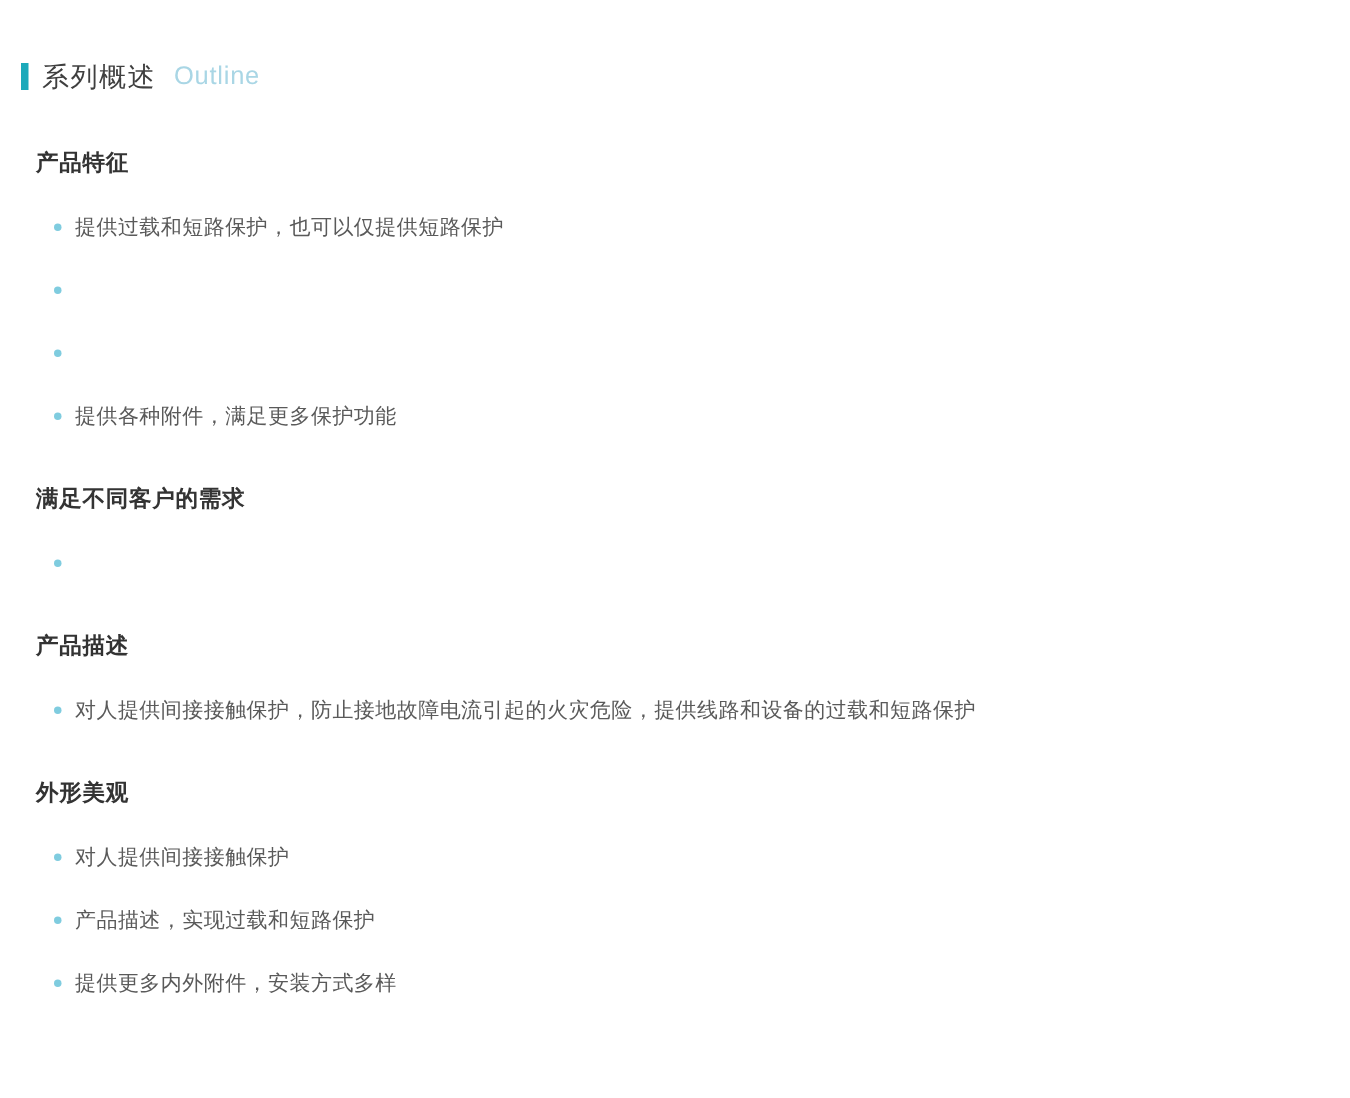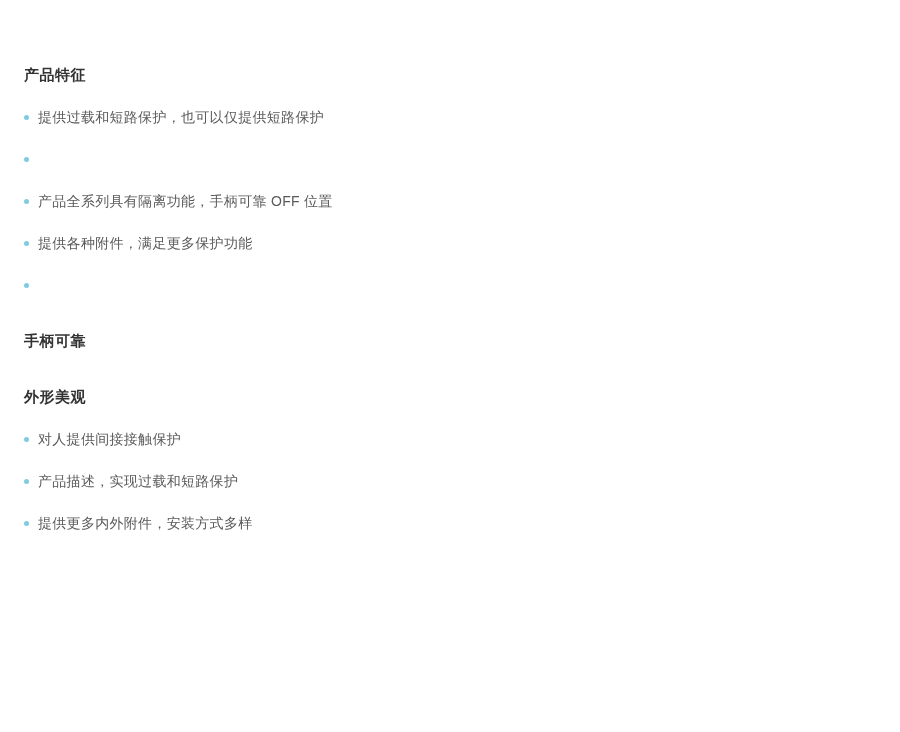--- a/index.html
+++ b/index.html
@@ -49,25 +49,25 @@
     margin: 36px 0 0 0;
     height: 20px;
     line-height: 20px;
     font-size: 15px;
     font-weight: bold;
     color: #333333;
     letter-spacing: 0.5px;
     white-space: nowrap;
   }
   .content section:first-child .section-heading {
-    margin-top: 24px;
+    margin-top: 38px;
   }
   .bullet-list {
     list-style: none;
-    margin: 0;
+    margin: 12px;
     padding: 0;
     text-align: center;
   }
   .bullet-item {
     display: flex;
     align-items: center;
     height: 20px;
     line-height: 20px;
     margin-top: 22px;
   }
@@ -84,54 +84,65 @@
     color: #5a5a5a;
     letter-spacing: 0.3px;
     white-space: nowrap;
   }
 </style>
 </head>
 <body>
 
 <div class="page">
 
+  <div class="page-header">
+    <span class="accent-bar"></span>
+    <span class="title-cn">系列概述</span>
+    <span class="title-en">Outline</span>
+  </div>
 
   <div class="content">
 
     <section>
       <h3 class="section-heading">产品特征</h3>
       <ul class="bullet-list">
         <li class="bullet-item">
           <span class="bullet-dot"></span>
           <span class="bullet-text">提供过载和短路保护，也可以仅提供短路保护</span>
         </li>
         <li class="bullet-item">
           <span class="bullet-dot"></span>
         </li>
         <li class="bullet-item">
           <span class="bullet-dot"></span>
-          <span class="bullet-text">产品全系列具有隔离功能，手柄可靠 OFF 位置</span>
         </li>
         <li class="bullet-item">
           <span class="bullet-dot"></span>
           <span class="bullet-text">提供各种附件，满足更多保护功能</span>
         </li>
       </ul>
     </section>
 
     <section>
+      <h3 class="section-heading">满足不同客户的需求</h3>
       <ul class="bullet-list">
         <li class="bullet-item">
           <span class="bullet-dot"></span>
         </li>
       </ul>
     </section>
 
     <section>
-      <h3 class="section-heading">手柄可靠</h3>
+      <h3 class="section-heading">产品描述</h3>
+      <ul class="bullet-list">
+        <li class="bullet-item">
+          <span class="bullet-dot"></span>
+          <span class="bullet-text">对人提供间接接触保护，防止接地故障电流引起的火灾危险，提供线路和设备的过载和短路保护</span>
+        </li>
+      </ul>
     </section>
 
     <section>
       <h3 class="section-heading">外形美观</h3>
       <ul class="bullet-list">
         <li class="bullet-item">
           <span class="bullet-dot"></span>
           <span class="bullet-text">对人提供间接接触保护</span>
         </li>
         <li class="bullet-item">

